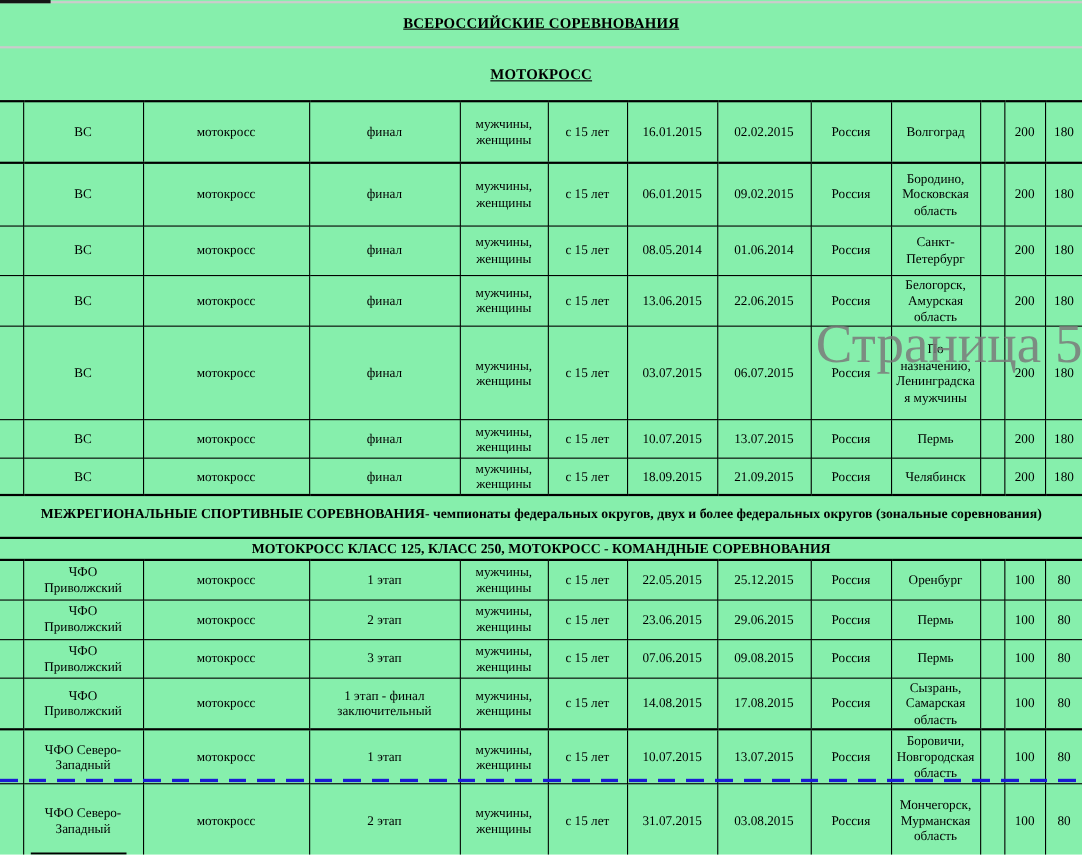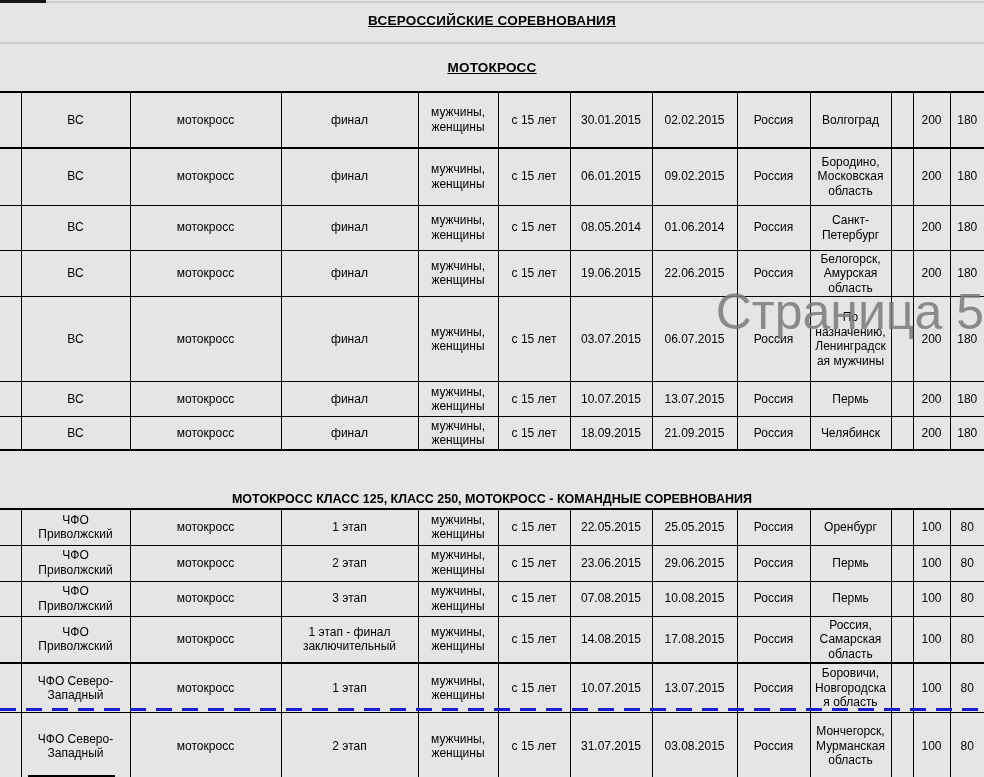--- a/index.html
+++ b/index.html
@@ -1,18 +1,18 @@
 <!DOCTYPE html>
 <html><head>
 <meta charset="utf-8">
 <style>
   html,body{margin:0;padding:0;background:#fff;}
   #page{
-    position:relative;width:984px;height:777px;background:#e5e5e5;overflow:hidden;
-    font-family:Liberation Sans, sans-serif;color:#000;
+    position:relative;width:984px;height:777px;background:#86efac;overflow:hidden;
+    font-family:Liberation Serif, serif;color:#000;
   }
   .rule-gray{position:absolute;left:0;width:984px;height:2px;background:#cbcbcb;}
   .rule-black-seg{position:absolute;left:0;top:0;width:46px;height:3px;background:#151515;}
   .doc-title{
     position:absolute;left:0;width:100%;text-align:center;
     font-weight:bold;font-size:13.5px;text-decoration:underline;letter-spacing:.2px;
   }
   #page-title{top:13px;}
   #page-subtitle{top:60px;}
   table{
@@ -84,21 +84,21 @@
         <col style="width: 34px;">
       </colgroup>
       <tbody>
         <tr class="thick-bottom" style="height: 56px;">
           <td></td>
           <td class="pad-wide">ВС</td>
           <td>мотокросс</td>
           <td>финал</td>
           <td>мужчины, женщины</td>
           <td>с 15 лет</td>
-          <td>30.01.2015</td>
+          <td>16.01.2015</td>
           <td>02.02.2015</td>
           <td>Россия</td>
           <td>Волгоград</td>
           <td></td>
           <td>200</td>
           <td>180</td>
         </tr>
         <tr style="height: 57px;">
           <td></td>
           <td class="pad-wide">ВС</td>
@@ -129,21 +129,21 @@
           <td>200</td>
           <td>180</td>
         </tr>
         <tr style="height: 45px;">
           <td></td>
           <td class="pad-wide">ВС</td>
           <td>мотокросс</td>
           <td>финал</td>
           <td>мужчины, женщины</td>
           <td>с 15 лет</td>
-          <td>19.06.2015</td>
+          <td>13.06.2015</td>
           <td>22.06.2015</td>
           <td>Россия</td>
           <td>Белогорск, Амурская область</td>
           <td></td>
           <td>200</td>
           <td>180</td>
         </tr>
         <tr style="height: 85px;">
           <td></td>
           <td class="pad-wide">ВС</td>
@@ -185,20 +185,21 @@
           <td>21.09.2015</td>
           <td>Россия</td>
           <td>Челябинск</td>
           <td></td>
           <td>200</td>
           <td>180</td>
         </tr>
       </tbody>
     </table>
 
+  <div id="section-header">МЕЖРЕГИОНАЛЬНЫЕ СПОРТИВНЫЕ СОРЕВНОВАНИЯ- чемпионаты федеральных округов, двух и более федеральных округов (зональные соревнования)</div>
   <div id="section-subheader">МОТОКРОСС КЛАСС 125, КЛАСС 250, МОТОКРОСС - КОМАНДНЫЕ СОРЕВНОВАНИЯ</div>
 
   <table id="table2">
       <colgroup>
         <col style="width: 21px;">
         <col style="width: 109px;">
         <col style="width: 151px;">
         <col style="width: 137px;">
         <col style="width: 80px;">
         <col style="width: 72px;">
@@ -212,21 +213,21 @@
       </colgroup>
       <tbody>
         <tr style="height: 36px;">
           <td></td>
           <td class="pad-wide">ЧФО Приволжский</td>
           <td>мотокросс</td>
           <td>1 этап</td>
           <td>мужчины, женщины</td>
           <td>с 15 лет</td>
           <td>22.05.2015</td>
-          <td>25.05.2015</td>
+          <td>25.12.2015</td>
           <td>Россия</td>
           <td>Оренбург</td>
           <td></td>
           <td>100</td>
           <td>80</td>
         </tr>
         <tr style="height: 36px;">
           <td></td>
           <td class="pad-wide">ЧФО Приволжский</td>
           <td>мотокросс</td>
@@ -241,39 +242,39 @@
           <td>100</td>
           <td>80</td>
         </tr>
         <tr style="height: 35px;">
           <td></td>
           <td class="pad-wide">ЧФО Приволжский</td>
           <td>мотокросс</td>
           <td>3 этап</td>
           <td>мужчины, женщины</td>
           <td>с 15 лет</td>
-          <td>07.08.2015</td>
-          <td>10.08.2015</td>
+          <td>07.06.2015</td>
+          <td>09.08.2015</td>
           <td>Россия</td>
           <td>Пермь</td>
           <td></td>
           <td>100</td>
           <td>80</td>
         </tr>
         <tr class="thick-bottom" style="height: 46px;">
           <td></td>
           <td class="pad-wide">ЧФО Приволжский</td>
           <td>мотокросс</td>
           <td>1 этап - финал заключительный</td>
           <td>мужчины, женщины</td>
           <td>с 15 лет</td>
           <td>14.08.2015</td>
           <td>17.08.2015</td>
           <td>Россия</td>
-          <td>Россия, Самарская область</td>
+          <td>Сызрань, Самарская область</td>
           <td></td>
           <td>100</td>
           <td>80</td>
         </tr>
         <tr style="height: 49px;">
           <td></td>
           <td class="pad-wide">ЧФО Северо-Западный</td>
           <td>мотокросс</td>
           <td>1 этап</td>
           <td>мужчины, женщины</td>

